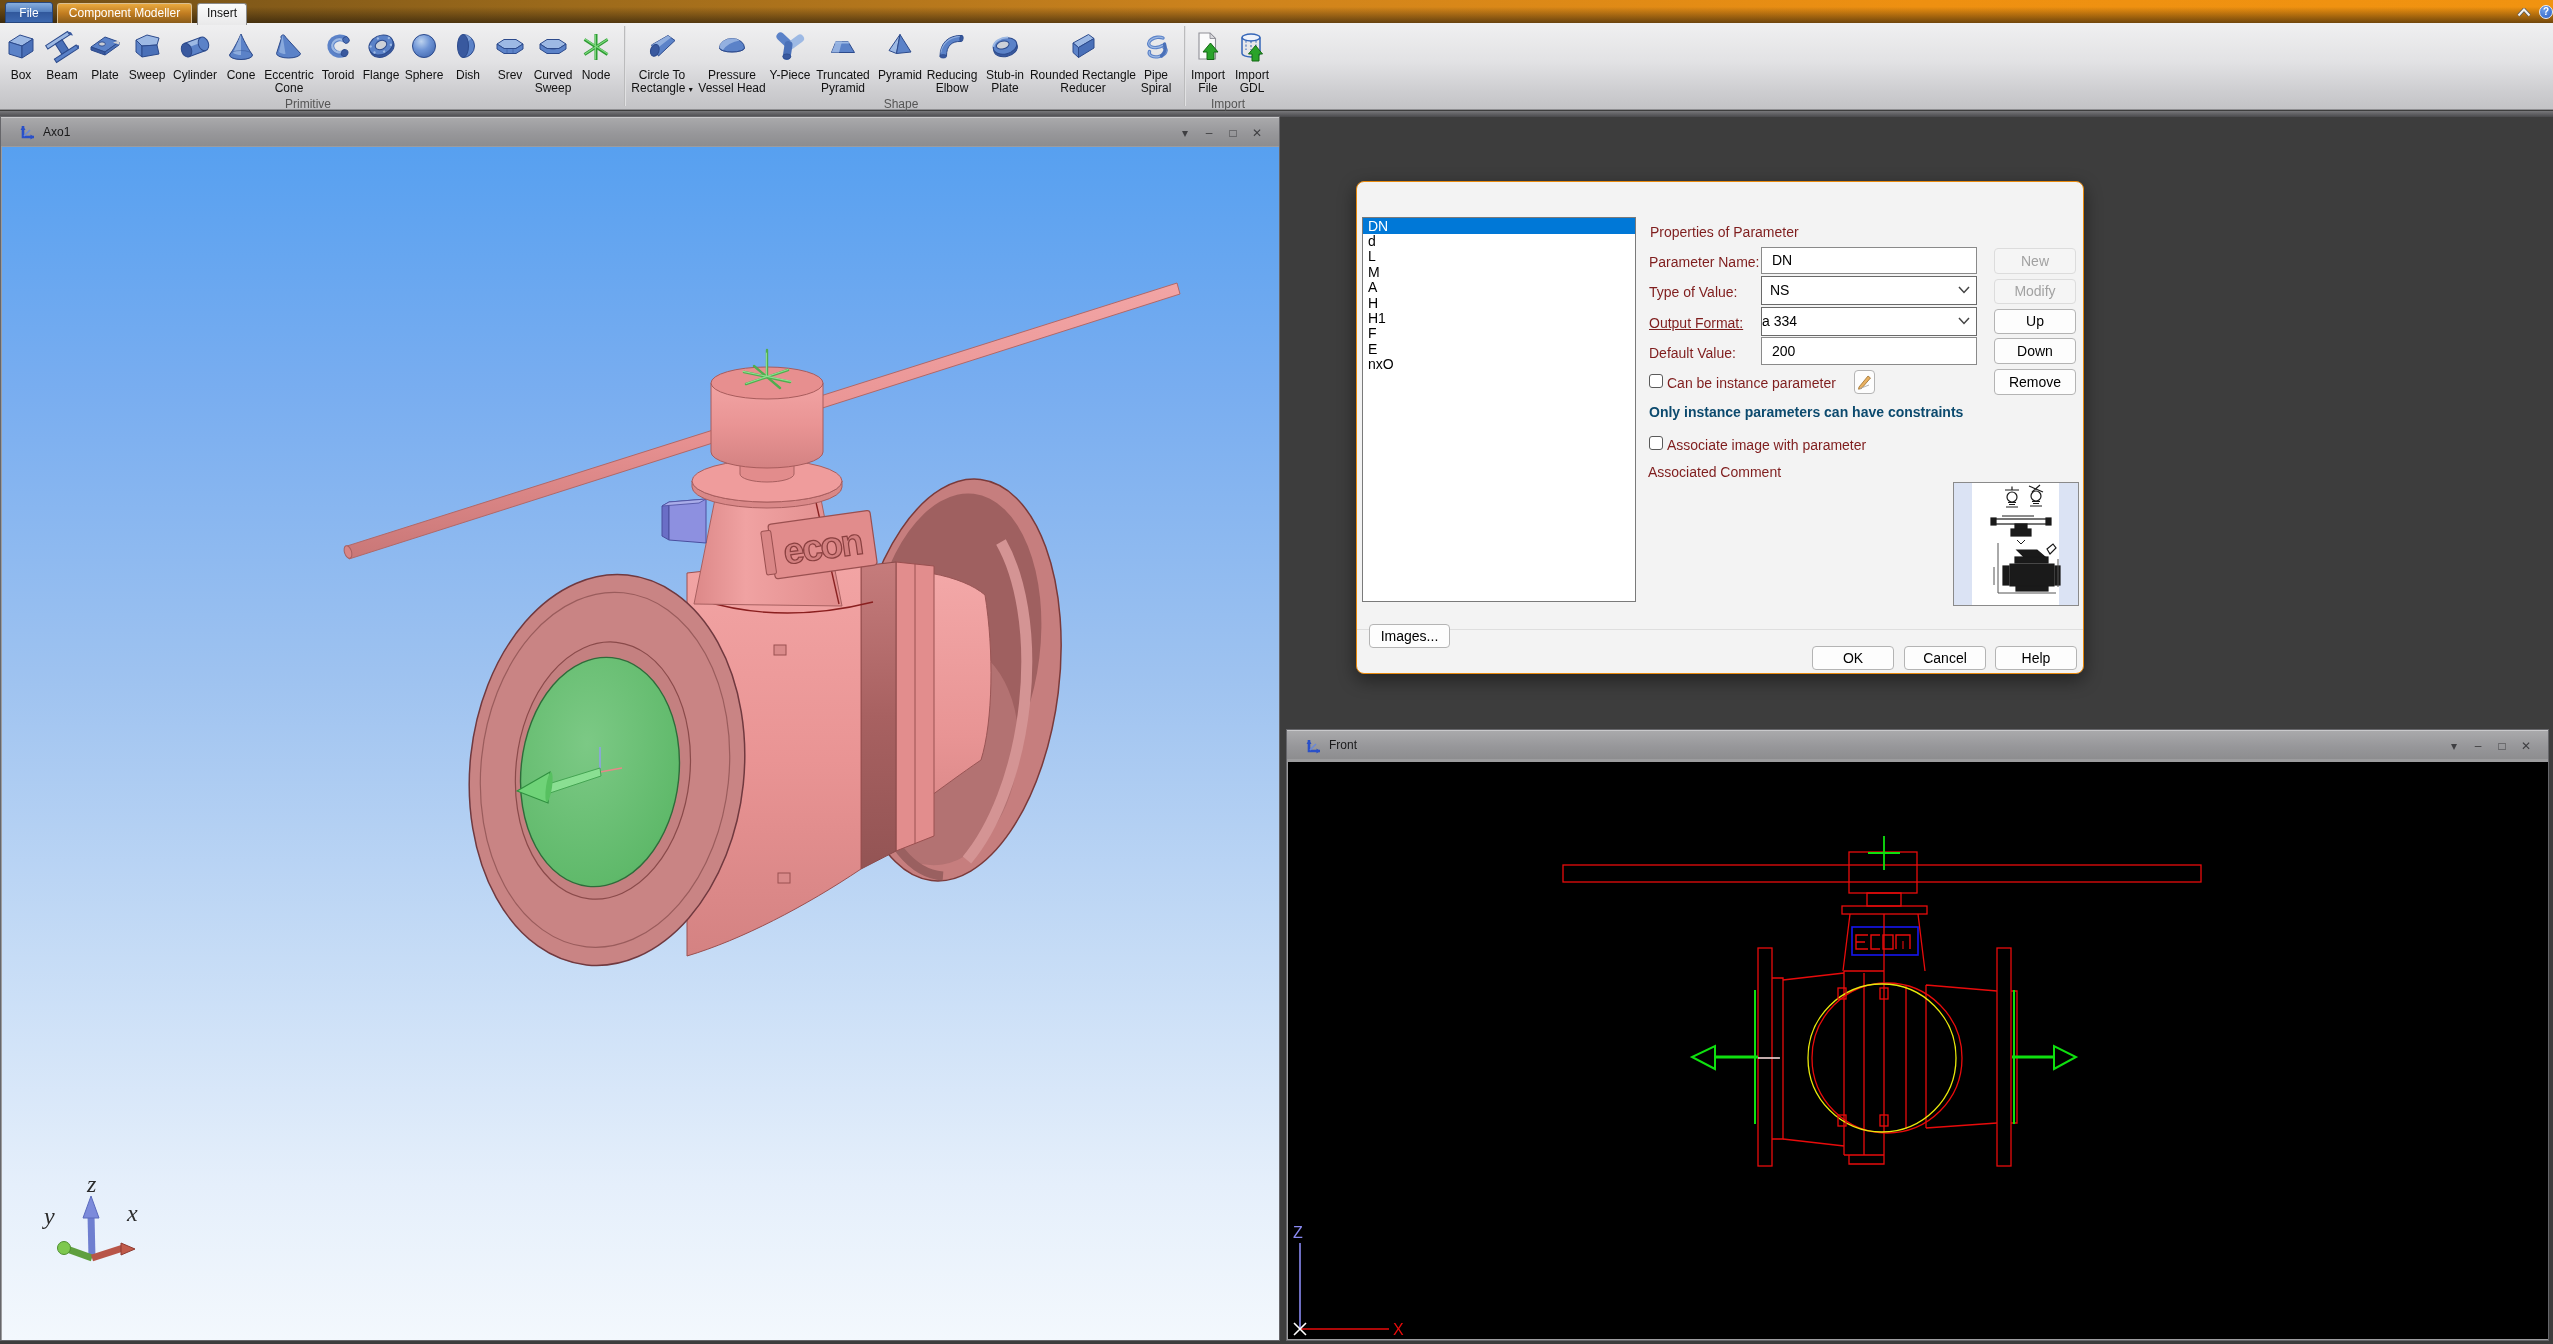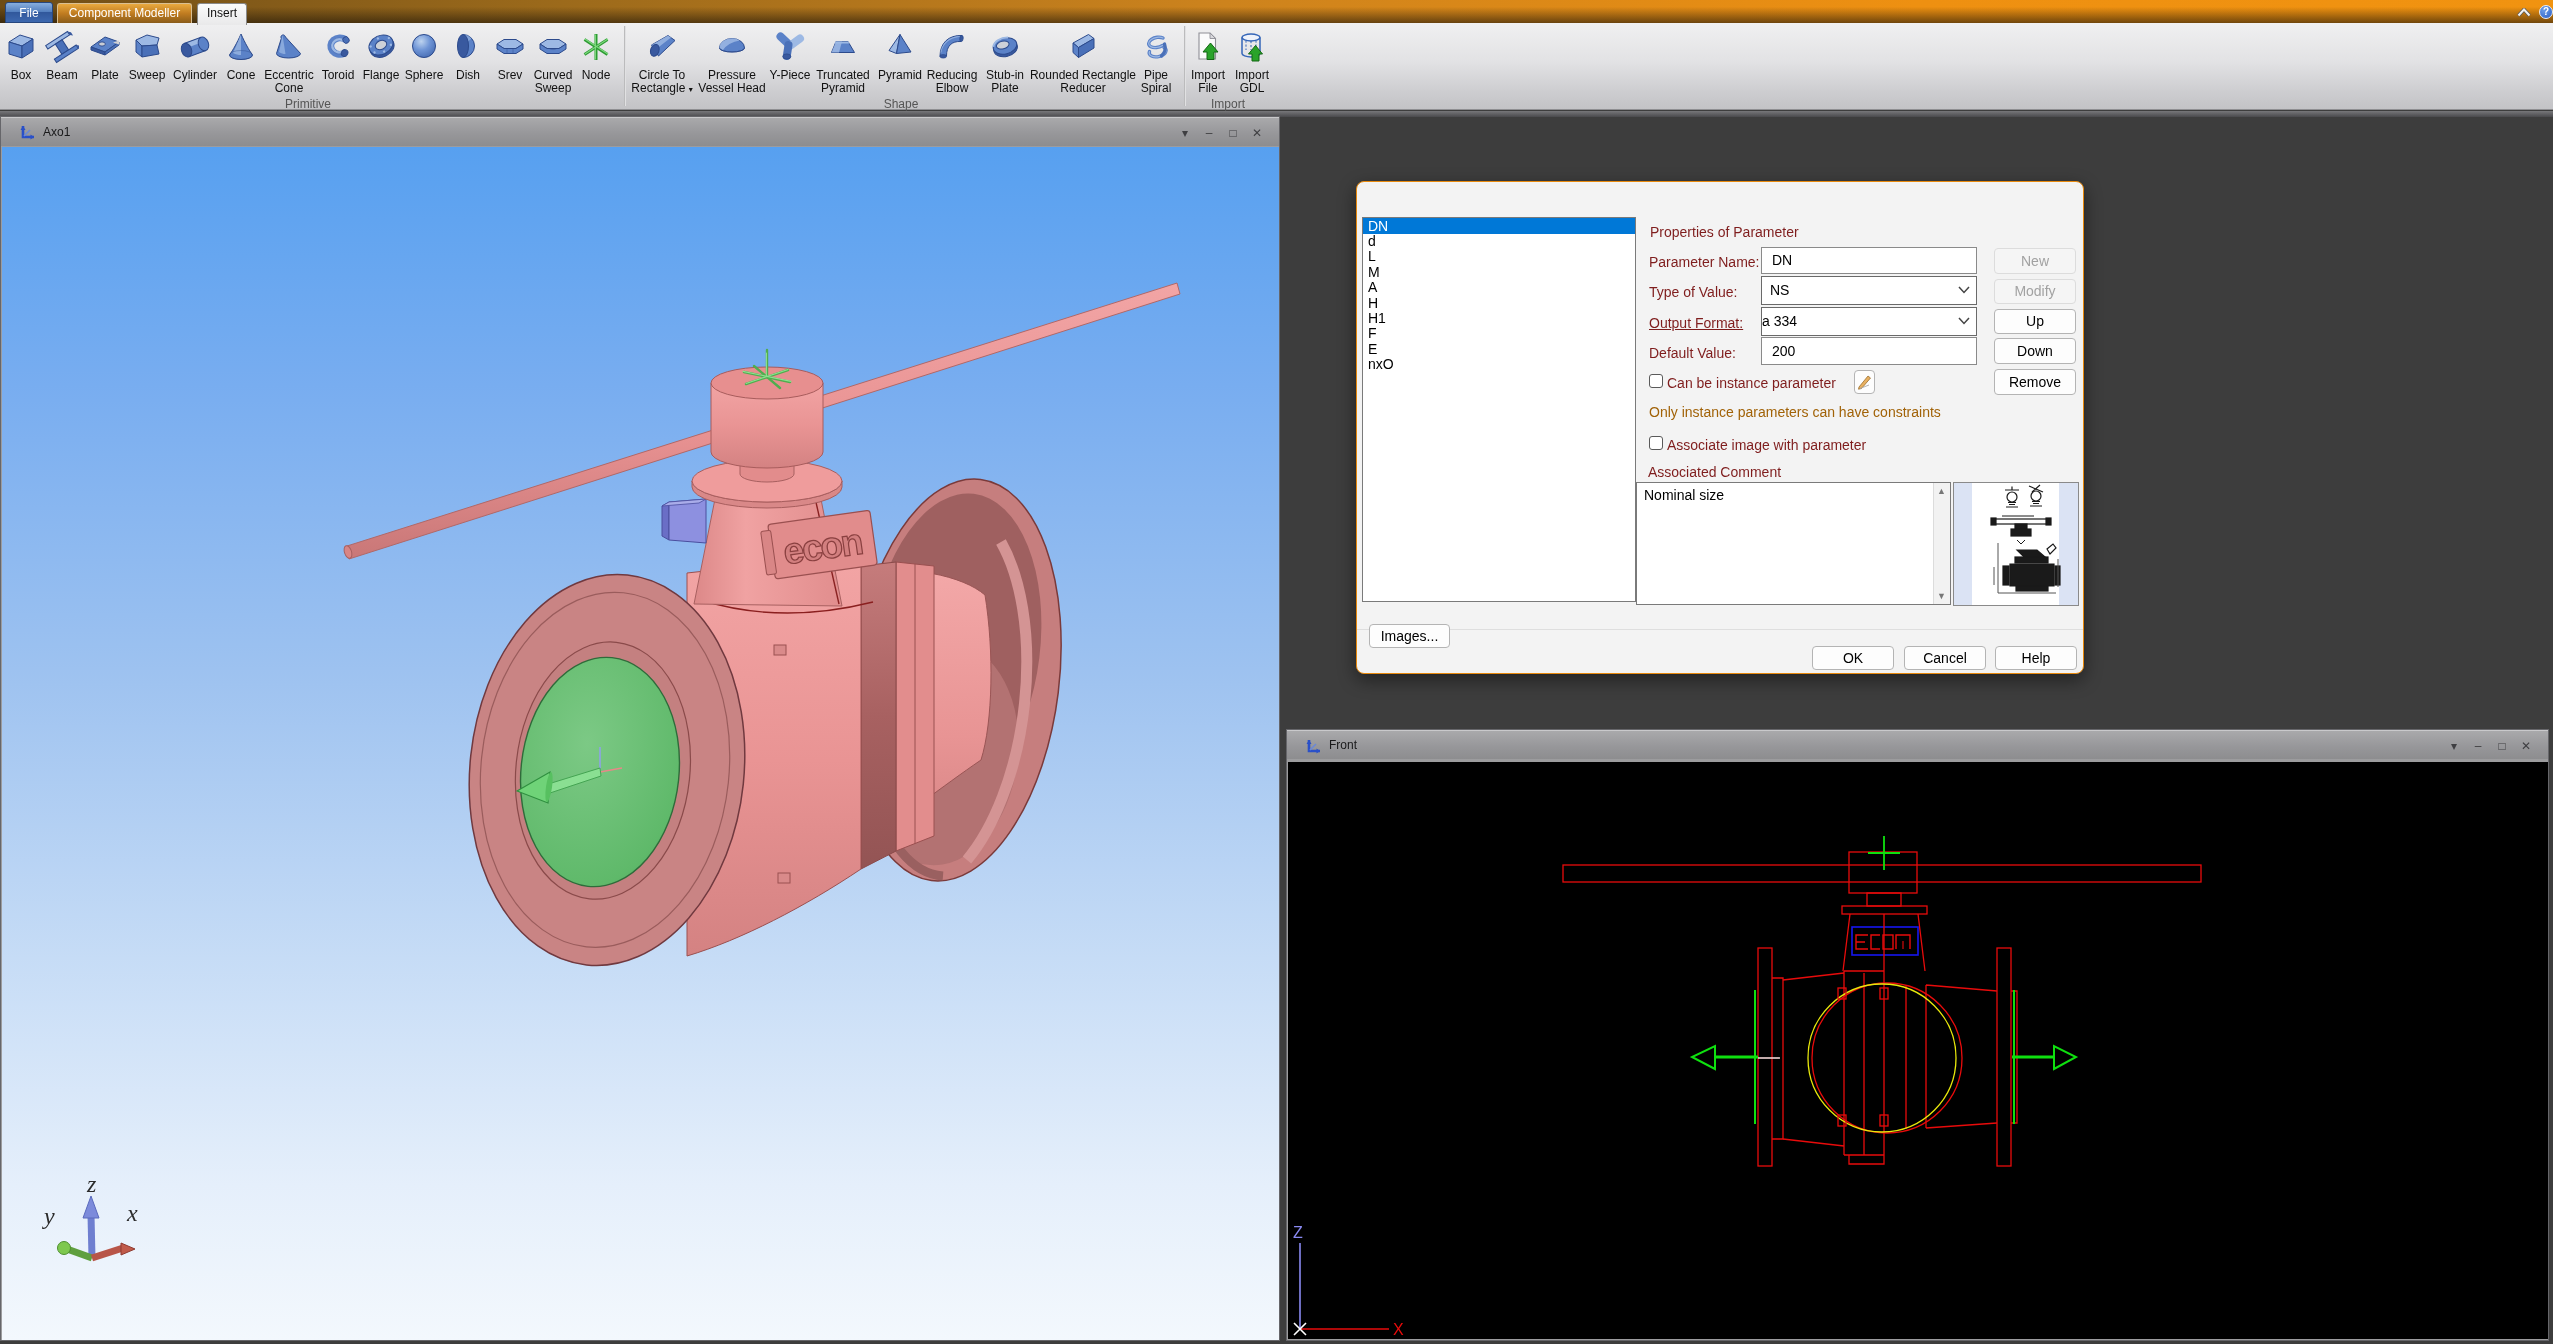--- a/index.html
+++ b/index.html
@@ -531,34 +531,27 @@
   <div class="btn" style="left:637px;top:187px;width:82px;height:26px;line-height:24px;">Remove</div>
 
   <div class="cb" style="left:292px;top:192px;"></div>
   <div class="dl" style="left:310px;top:193px;">Can be instance parameter</div>
   <div class="btn" style="left:497px;top:188px;width:21px;height:24px;">
     <svg width="19" height="22" viewBox="0 0 19 22">
         <path d="M4 16 L13 5 L15.5 7 L6.5 17.5 L3.5 18.2 Z" fill="#e8b060" stroke="#9a7030" stroke-width="0.8"></path>
         <path d="M5 17.5 L14 14" stroke="#aaa" stroke-width="0.9" fill="none"></path>
       </svg>
   </div>
-  <div class="dl" style="left:292px;top:222px;color:#a16207;">Only instance parameters can have constraints</div>
+  <div class="dl" style="left:292px;top:222px;color:#0c4a6e;font-weight:bold;">Only instance parameters can have constraints</div>
 
   <div class="cb" style="left:292px;top:254px;"></div>
   <div class="dl" style="left:310px;top:255px;">Associate image with parameter</div>
 
   <div class="dl" style="left:291px;top:282px;">Associated Comment</div>
 
-  <div class="abs" style="left:279px;top:300px;width:315px;height:123px;background:#fff;border:1px solid #7a7a7a;">
-    <div style="position:absolute;left:7px;top:4px;font-size:14px;">Nominal size</div>
-    <div style="position:absolute;right:0;top:0;bottom:0;width:17px;background:#f2f2f2;border-left:1px solid #dcdcdc;">
-      <div style="position:absolute;top:3px;left:3px;color:#777;font-size:9px;">▲</div>
-      <div style="position:absolute;bottom:3px;left:3px;color:#777;font-size:9px;">▼</div>
-    </div>
-  </div>
 
   <div class="abs" style="left:596px;top:300px;width:126px;height:124px;background:#fff;border:1px solid #8a8a8a;">
     <div style="position:absolute;left:0;top:0;bottom:0;width:18px;background:#dbe3f4;"></div>
     <div style="position:absolute;right:0;top:0;bottom:0;width:19px;background:#dbe3f4;"></div>
     <svg style="position:absolute;left:18px;top:0" width="89" height="122" viewBox="0 0 89 122">
       <g fill="none" stroke="#1a1a1a" stroke-width="1.2">
         <circle cx="40" cy="14" r="5"></circle>
         <path d="M36 19.5 h8 M37 21.5 h6 M33 7 h14 M40 3.5 v4"></path>
         <path d="M34 24 h12" stroke-width="1"></path>
         <circle cx="64" cy="13" r="5"></circle>

